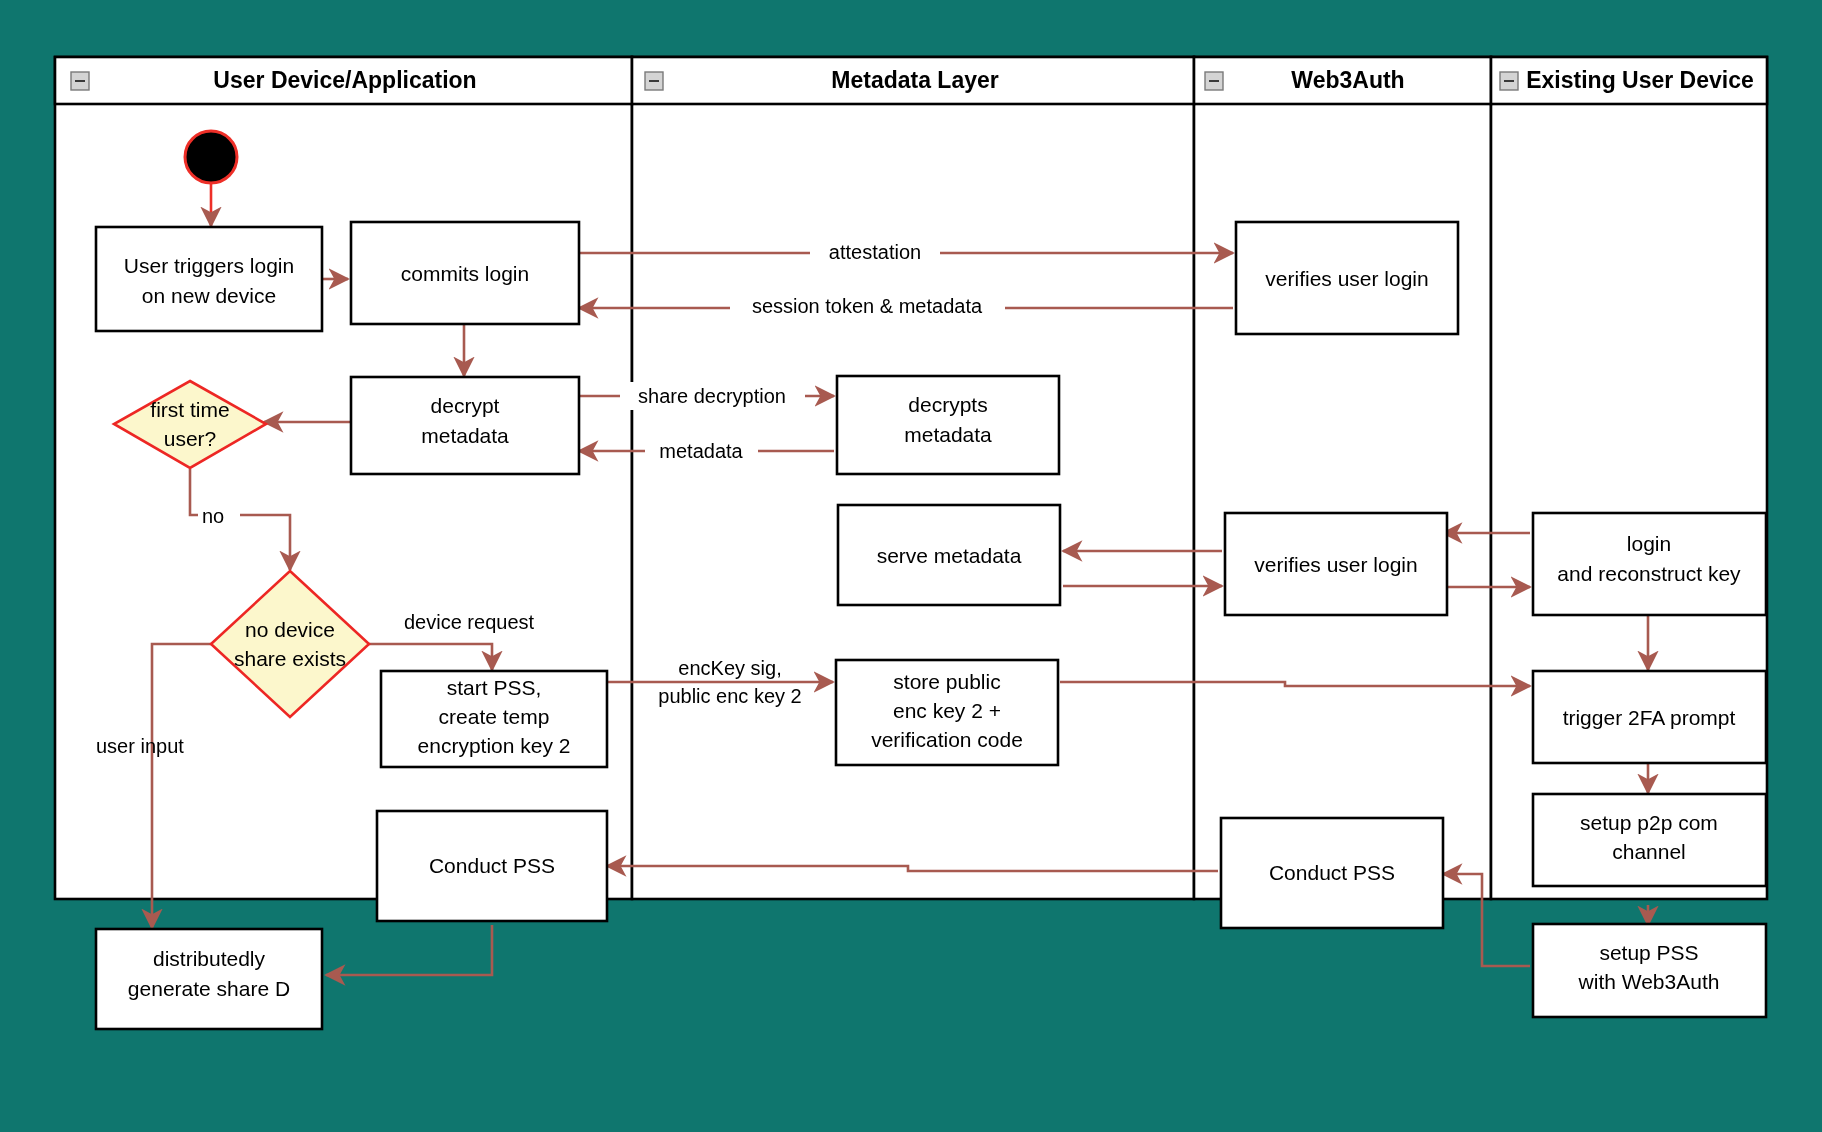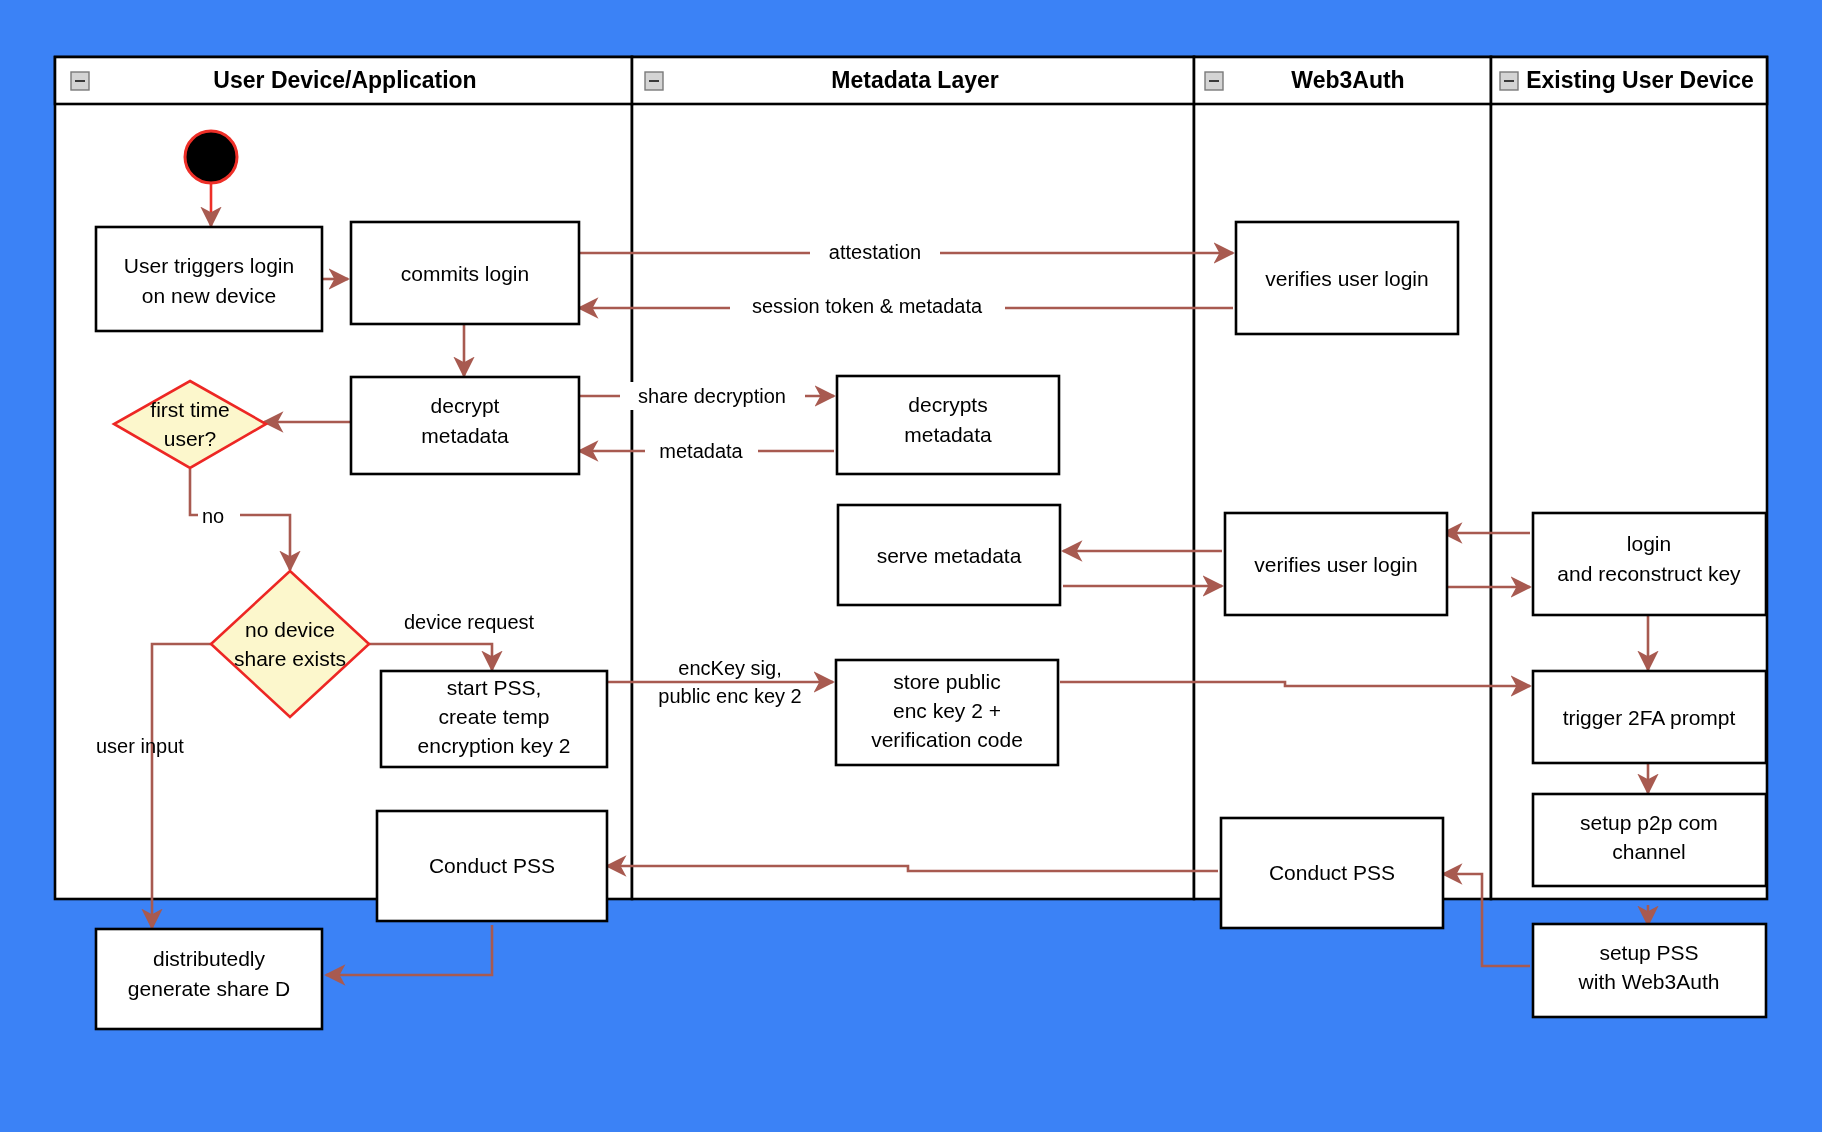--- a/index.html
+++ b/index.html
@@ -10,21 +10,21 @@
   body {
     width: 1822px;
     height: 1132px;
     font-family: "Liberation Sans", sans-serif;
     overflow: hidden;
   }
   #canvas {
     position: relative;
     width: 1822px;
     height: 1132px;
-    background: #3b82f6;
+    background: #0f766e;
   }
   svg.diagram {
     position: absolute;
     left: 0;
     top: 0;
     width: 1822px;
     height: 1132px;
   }
   
   .lane-rect {

